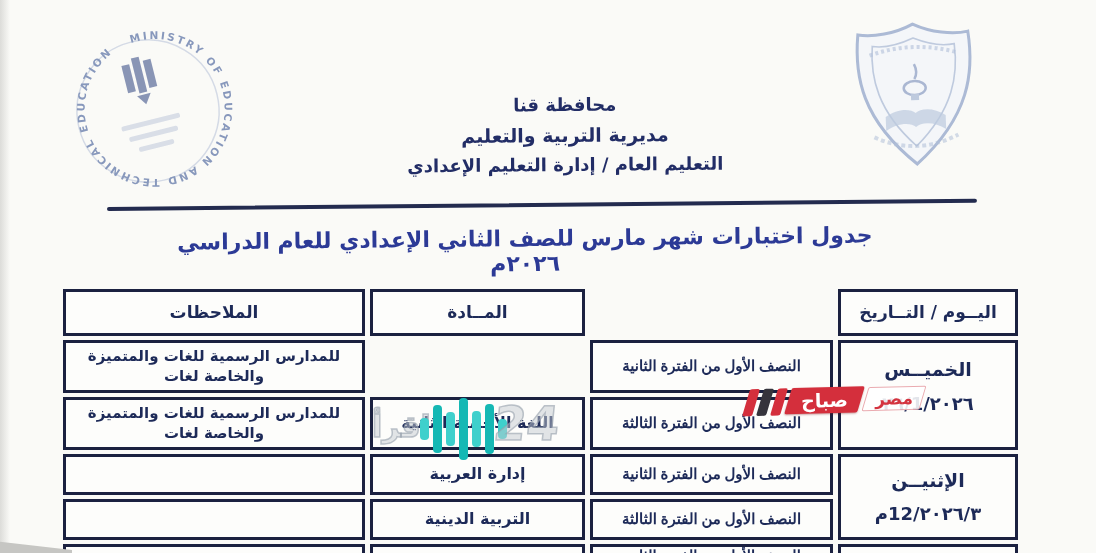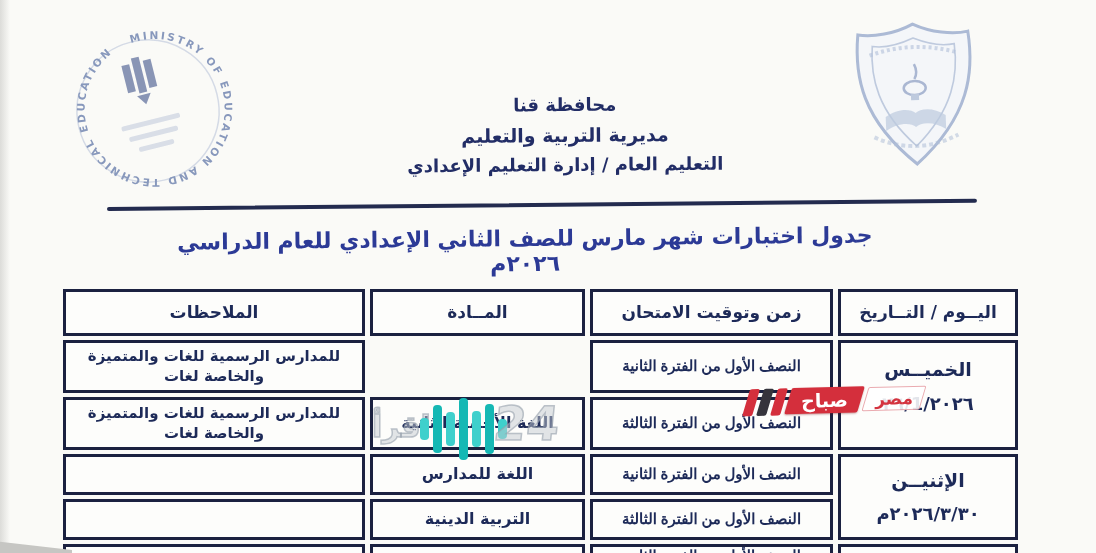--- a/index.html
+++ b/index.html
@@ -158,41 +158,40 @@
     <div class="l3">التعليم العام / إدارة التعليم الإعدادي</div>
   </div>
 
   <div class="rule"></div>
 
   <div class="doc-title">جدول اختبارات شهر مارس للصف الثاني الإعدادي للعام الدراسي ٢٠٢٦م</div>
 
   <div class="exam-table">
 
     <div class="cell hcell" style="grid-column:1;grid-row:1;">اليــوم / التــاريخ</div>
-    <div class="cell hcell" style="grid-column:2;grid-row:1;">زمن وتوقيت الامتحان</div>
     <div class="cell hcell" style="grid-column:3;grid-row:1;">المــادة</div>
     <div class="cell hcell" style="grid-column:4;grid-row:1;">الملاحظات</div>
 
     <div class="cell daycell day-g1">
       <span class="dayname">الخميــس</span>
       <span class="daydate">٢٠٢٦/1/٢٦</span>
     </div>
     <div class="cell timecell" style="grid-column:2;grid-row:2;">النصف الأول من الفترة الثانية</div>
     <div class="cell notecell" style="grid-column:4;grid-row:2;">للمدارس الرسمية للغات والمتميزة والخاصة لغات</div>
 
     <div class="cell timecell" style="grid-column:2;grid-row:3;">النصف الأول من الفترة الثالثة</div>
     <div class="cell subjcell" style="grid-column:3;grid-row:3;">اللغة الأجنبية الثانية</div>
     <div class="cell notecell" style="grid-column:4;grid-row:3;">للمدارس الرسمية للغات والمتميزة والخاصة لغات</div>
 
     <div class="cell daycell day-g2">
       <span class="dayname">الإثنيــن</span>
-      <span class="daydate">٢٠٢٦/٣/٣٠م</span>
+      <span class="daydate">٢٠٢٦/٣/12م</span>
     </div>
     <div class="cell timecell" style="grid-column:2;grid-row:4;">النصف الأول من الفترة الثانية</div>
-    <div class="cell subjcell" style="grid-column:3;grid-row:4;">اللغة للمدارس</div>
+    <div class="cell subjcell" style="grid-column:3;grid-row:4;">إدارة العربية</div>
     <div class="cell notecell" style="grid-column:4;grid-row:4;"></div>
 
     <div class="cell timecell" style="grid-column:2;grid-row:5;">النصف الأول من الفترة الثالثة</div>
     <div class="cell subjcell" style="grid-column:3;grid-row:5;">التربية الدينية</div>
     <div class="cell notecell" style="grid-column:4;grid-row:5;"></div>
 
     <div class="cell partial" style="grid-column:1;grid-row:6;"></div>
     <div class="cell partial timecell" style="grid-column:2;grid-row:6;">النصف الأول من الفترة الثانية</div>
     <div class="cell partial" style="grid-column:3;grid-row:6;"></div>
     <div class="cell partial" style="grid-column:4;grid-row:6;"></div>

